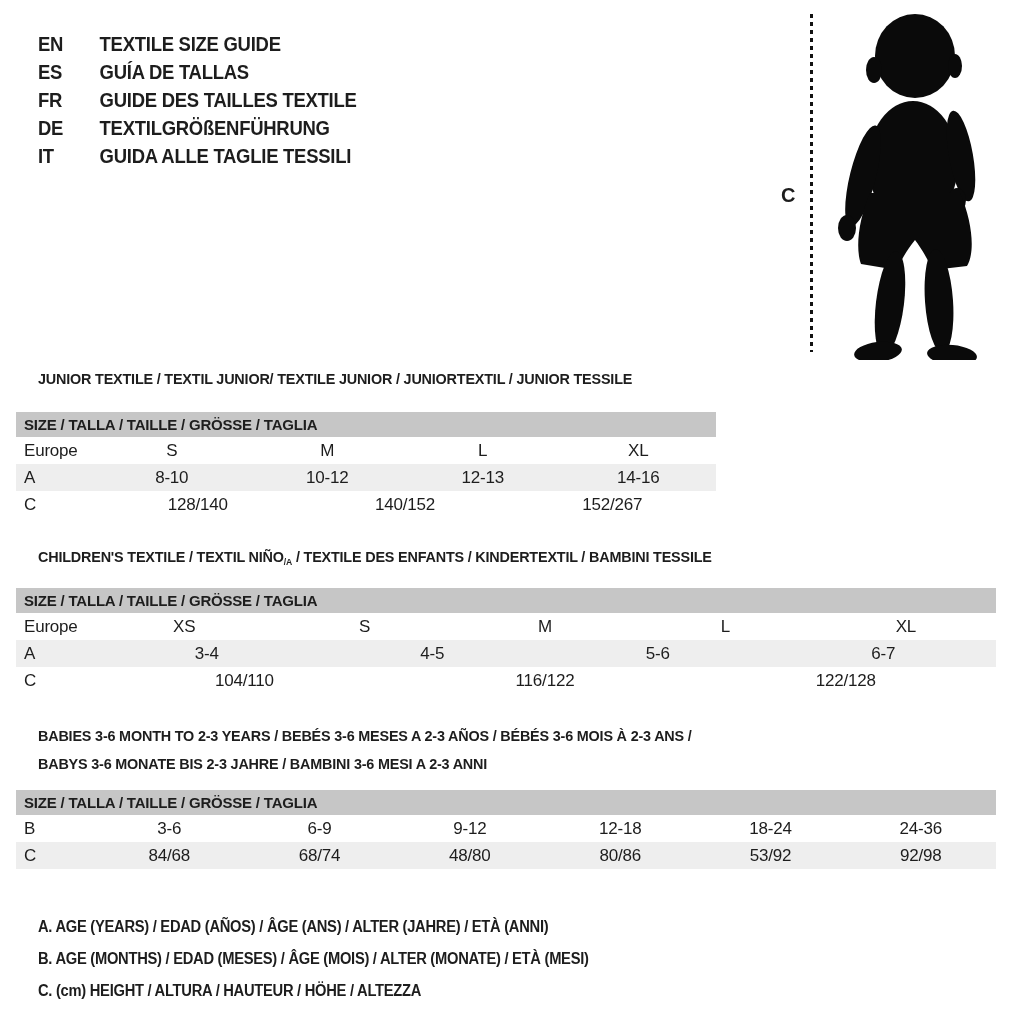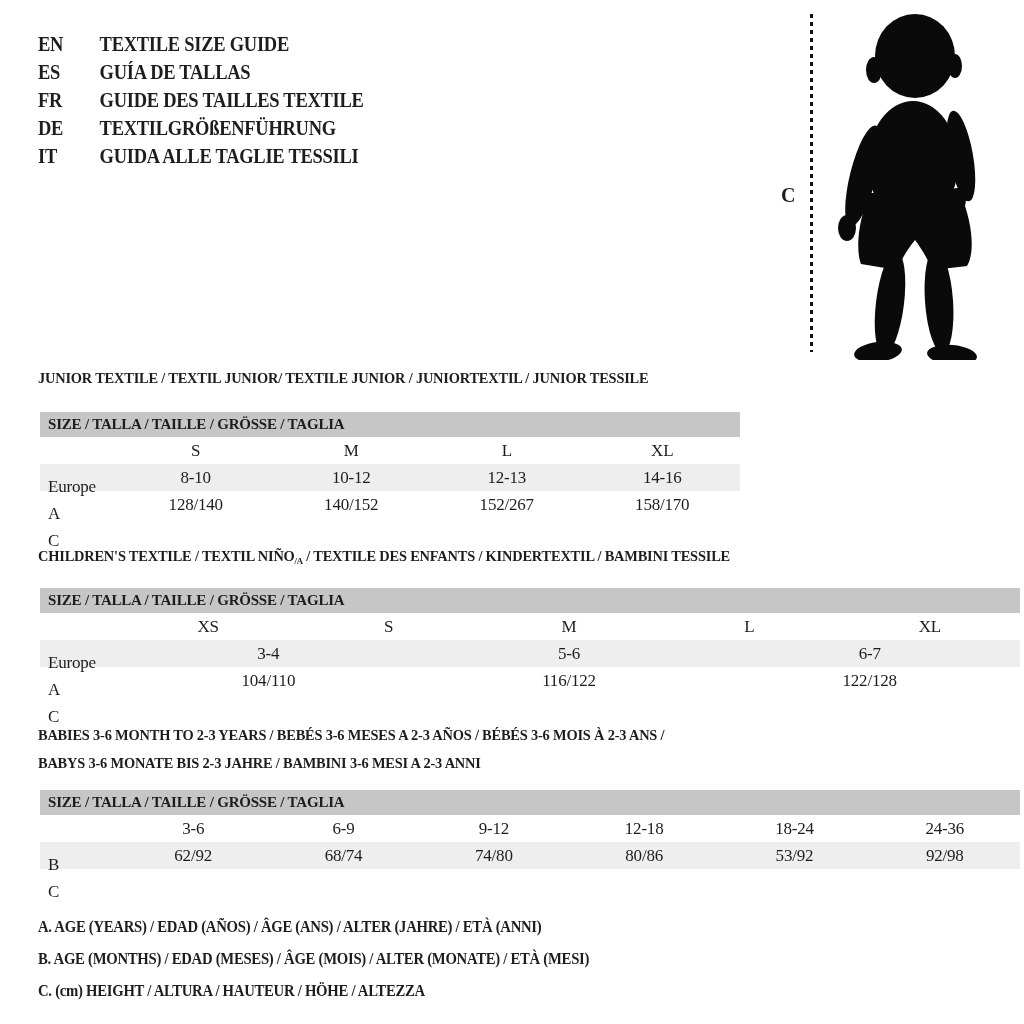--- a/index.html
+++ b/index.html
@@ -1,18 +1,18 @@
 <!DOCTYPE html>
 <html><head>
 <meta charset="utf-8">
 <style>
   html,body { margin:0; padding:0; background:#ffffff; }
   .sheet {
     position:relative; width:1024px; height:1024px; background:#ffffff;
-    font-family:Liberation Serif, serif; color:#1d1d1d; overflow:hidden;
+    font-family:Liberation Sans, sans-serif; color:#1d1d1d; overflow:hidden;
   }
   
   .lang-block {
     position:absolute; left:38px; top:30px;
     transform:scaleX(0.88); transform-origin:0 0;
     font-weight:700; font-size:21px; letter-spacing:-0.3px; white-space:nowrap;
   }
   .lang-row { display:flex; height:28px; line-height:28px; }
   .lang-code { width:70px; }
   
@@ -26,28 +26,28 @@
   }
   .baby-svg { position:absolute; left:40px; top:8px; }
   
   .sec-title {
     position:absolute; left:38px; font-size:15px; font-weight:700;
     letter-spacing:-0.2px; white-space:nowrap;
     transform:scaleX(0.96); transform-origin:0 0;
   }
   .sub { font-size:9px; vertical-align:-3px; }
   
-  .tbl { position:absolute; left:40px; }
+  .tbl { position:absolute; left:16px; }
   .tbl-head {
     height:25px; line-height:25px; background:#c6c6c6;
     font-size:15px; font-weight:700; letter-spacing:-0.2px; padding-left:8px;
   }
   .tbl-row { display:flex; height:27px; line-height:27px; font-size:17px; letter-spacing:-0.2px; }
   .tbl-row.shade { background:#eeeeee; }
-  .cell-label { width:78px; padding-left:8px; box-sizing:border-box; text-align:left;margin-top:36px; }
+  .cell-label { width:78px; padding-left:8px; box-sizing:border-box; text-align:left; }
   .cell { flex:1; text-align:center; }
   
   .footnotes {
     position:absolute; left:38px; top:911px; font-size:16px; font-weight:700;
     letter-spacing:-0.3px; white-space:nowrap;
     transform:scaleX(0.92); transform-origin:0 0;
   }
   .footnotes div { height:32px; line-height:32px; }
 </style>
 </head>
@@ -115,40 +115,40 @@
       <div class="cell">8-10</div>
       <div class="cell">10-12</div>
       <div class="cell">12-13</div>
       <div class="cell">14-16</div>
     </div>
     <div class="tbl-row">
       <div class="cell-label">C</div>
       <div class="cell">128/140</div>
       <div class="cell">140/152</div>
       <div class="cell">152/267</div>
-      <div class="cell">158/170</div>
     </div>
   </div>
 
   <div class="sec-title" style="top:548px">
     <span>CHILDREN'S TEXTILE / TEXTIL NIÑO</span><span class="sub">/A</span><span> / TEXTILE DES ENFANTS / KINDERTEXTIL / BAMBINI TESSILE</span>
   </div>
   <div class="tbl" style="top:588px;width:980px">
     <div class="tbl-head">SIZE / TALLA / TAILLE / GRÖSSE / TAGLIA</div>
     <div class="tbl-row">
       <div class="cell-label">Europe</div>
       <div class="cell">XS</div>
       <div class="cell">S</div>
       <div class="cell">M</div>
       <div class="cell">L</div>
       <div class="cell">XL</div>
     </div>
     <div class="tbl-row shade">
       <div class="cell-label">A</div>
       <div class="cell">3-4</div>
+      <div class="cell">4-5</div>
       <div class="cell">5-6</div>
       <div class="cell">6-7</div>
     </div>
     <div class="tbl-row">
       <div class="cell-label">C</div>
       <div class="cell">104/110</div>
       <div class="cell">116/122</div>
       <div class="cell">122/128</div>
     </div>
   </div>
@@ -161,23 +161,23 @@
       <div class="cell-label">B</div>
       <div class="cell">3-6</div>
       <div class="cell">6-9</div>
       <div class="cell">9-12</div>
       <div class="cell">12-18</div>
       <div class="cell">18-24</div>
       <div class="cell">24-36</div>
     </div>
     <div class="tbl-row shade">
       <div class="cell-label">C</div>
-      <div class="cell">62/92</div>
+      <div class="cell">84/68</div>
       <div class="cell">68/74</div>
-      <div class="cell">74/80</div>
+      <div class="cell">48/80</div>
       <div class="cell">80/86</div>
       <div class="cell">53/92</div>
       <div class="cell">92/98</div>
     </div>
   </div>
 
   <div class="footnotes">
     <div>A. AGE (YEARS) / EDAD (AÑOS) / ÂGE (ANS) / ALTER (JAHRE) / ETÀ (ANNI)</div>
     <div>B. AGE (MONTHS) / EDAD (MESES) / ÂGE (MOIS) / ALTER (MONATE) / ETÀ (MESI)</div>
     <div>C. (cm) HEIGHT / ALTURA / HAUTEUR / HÖHE / ALTEZZA</div>

